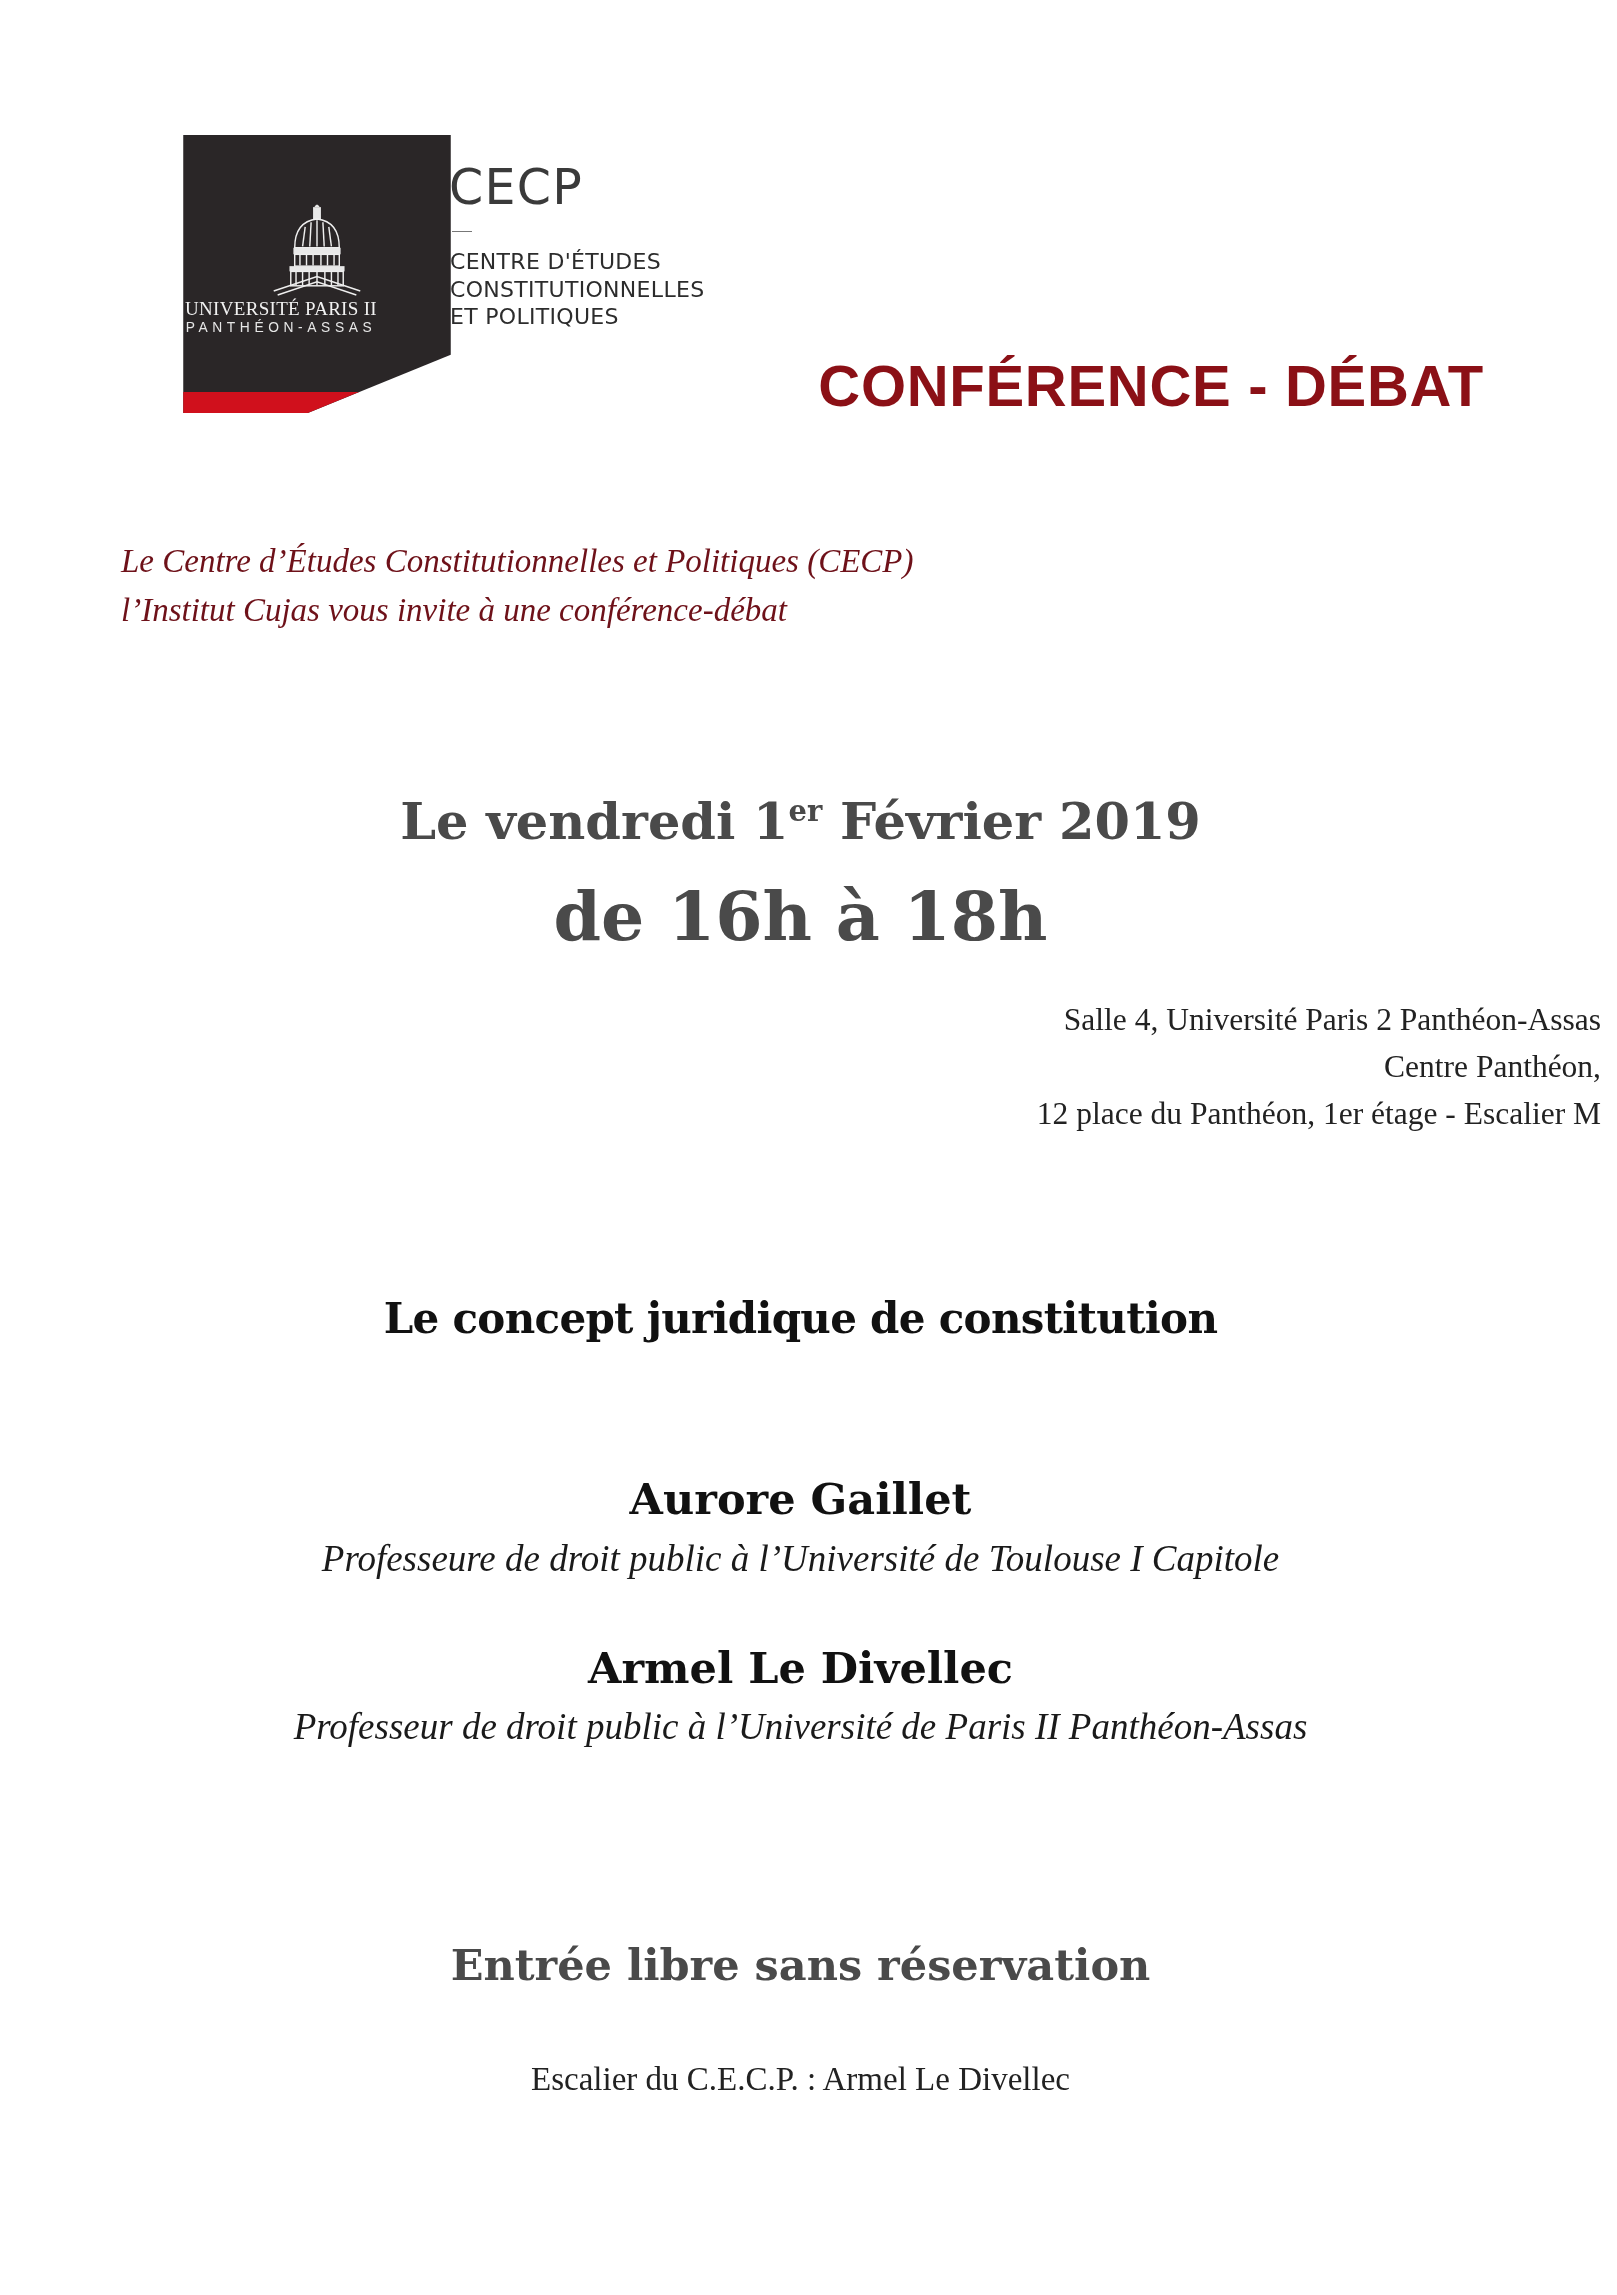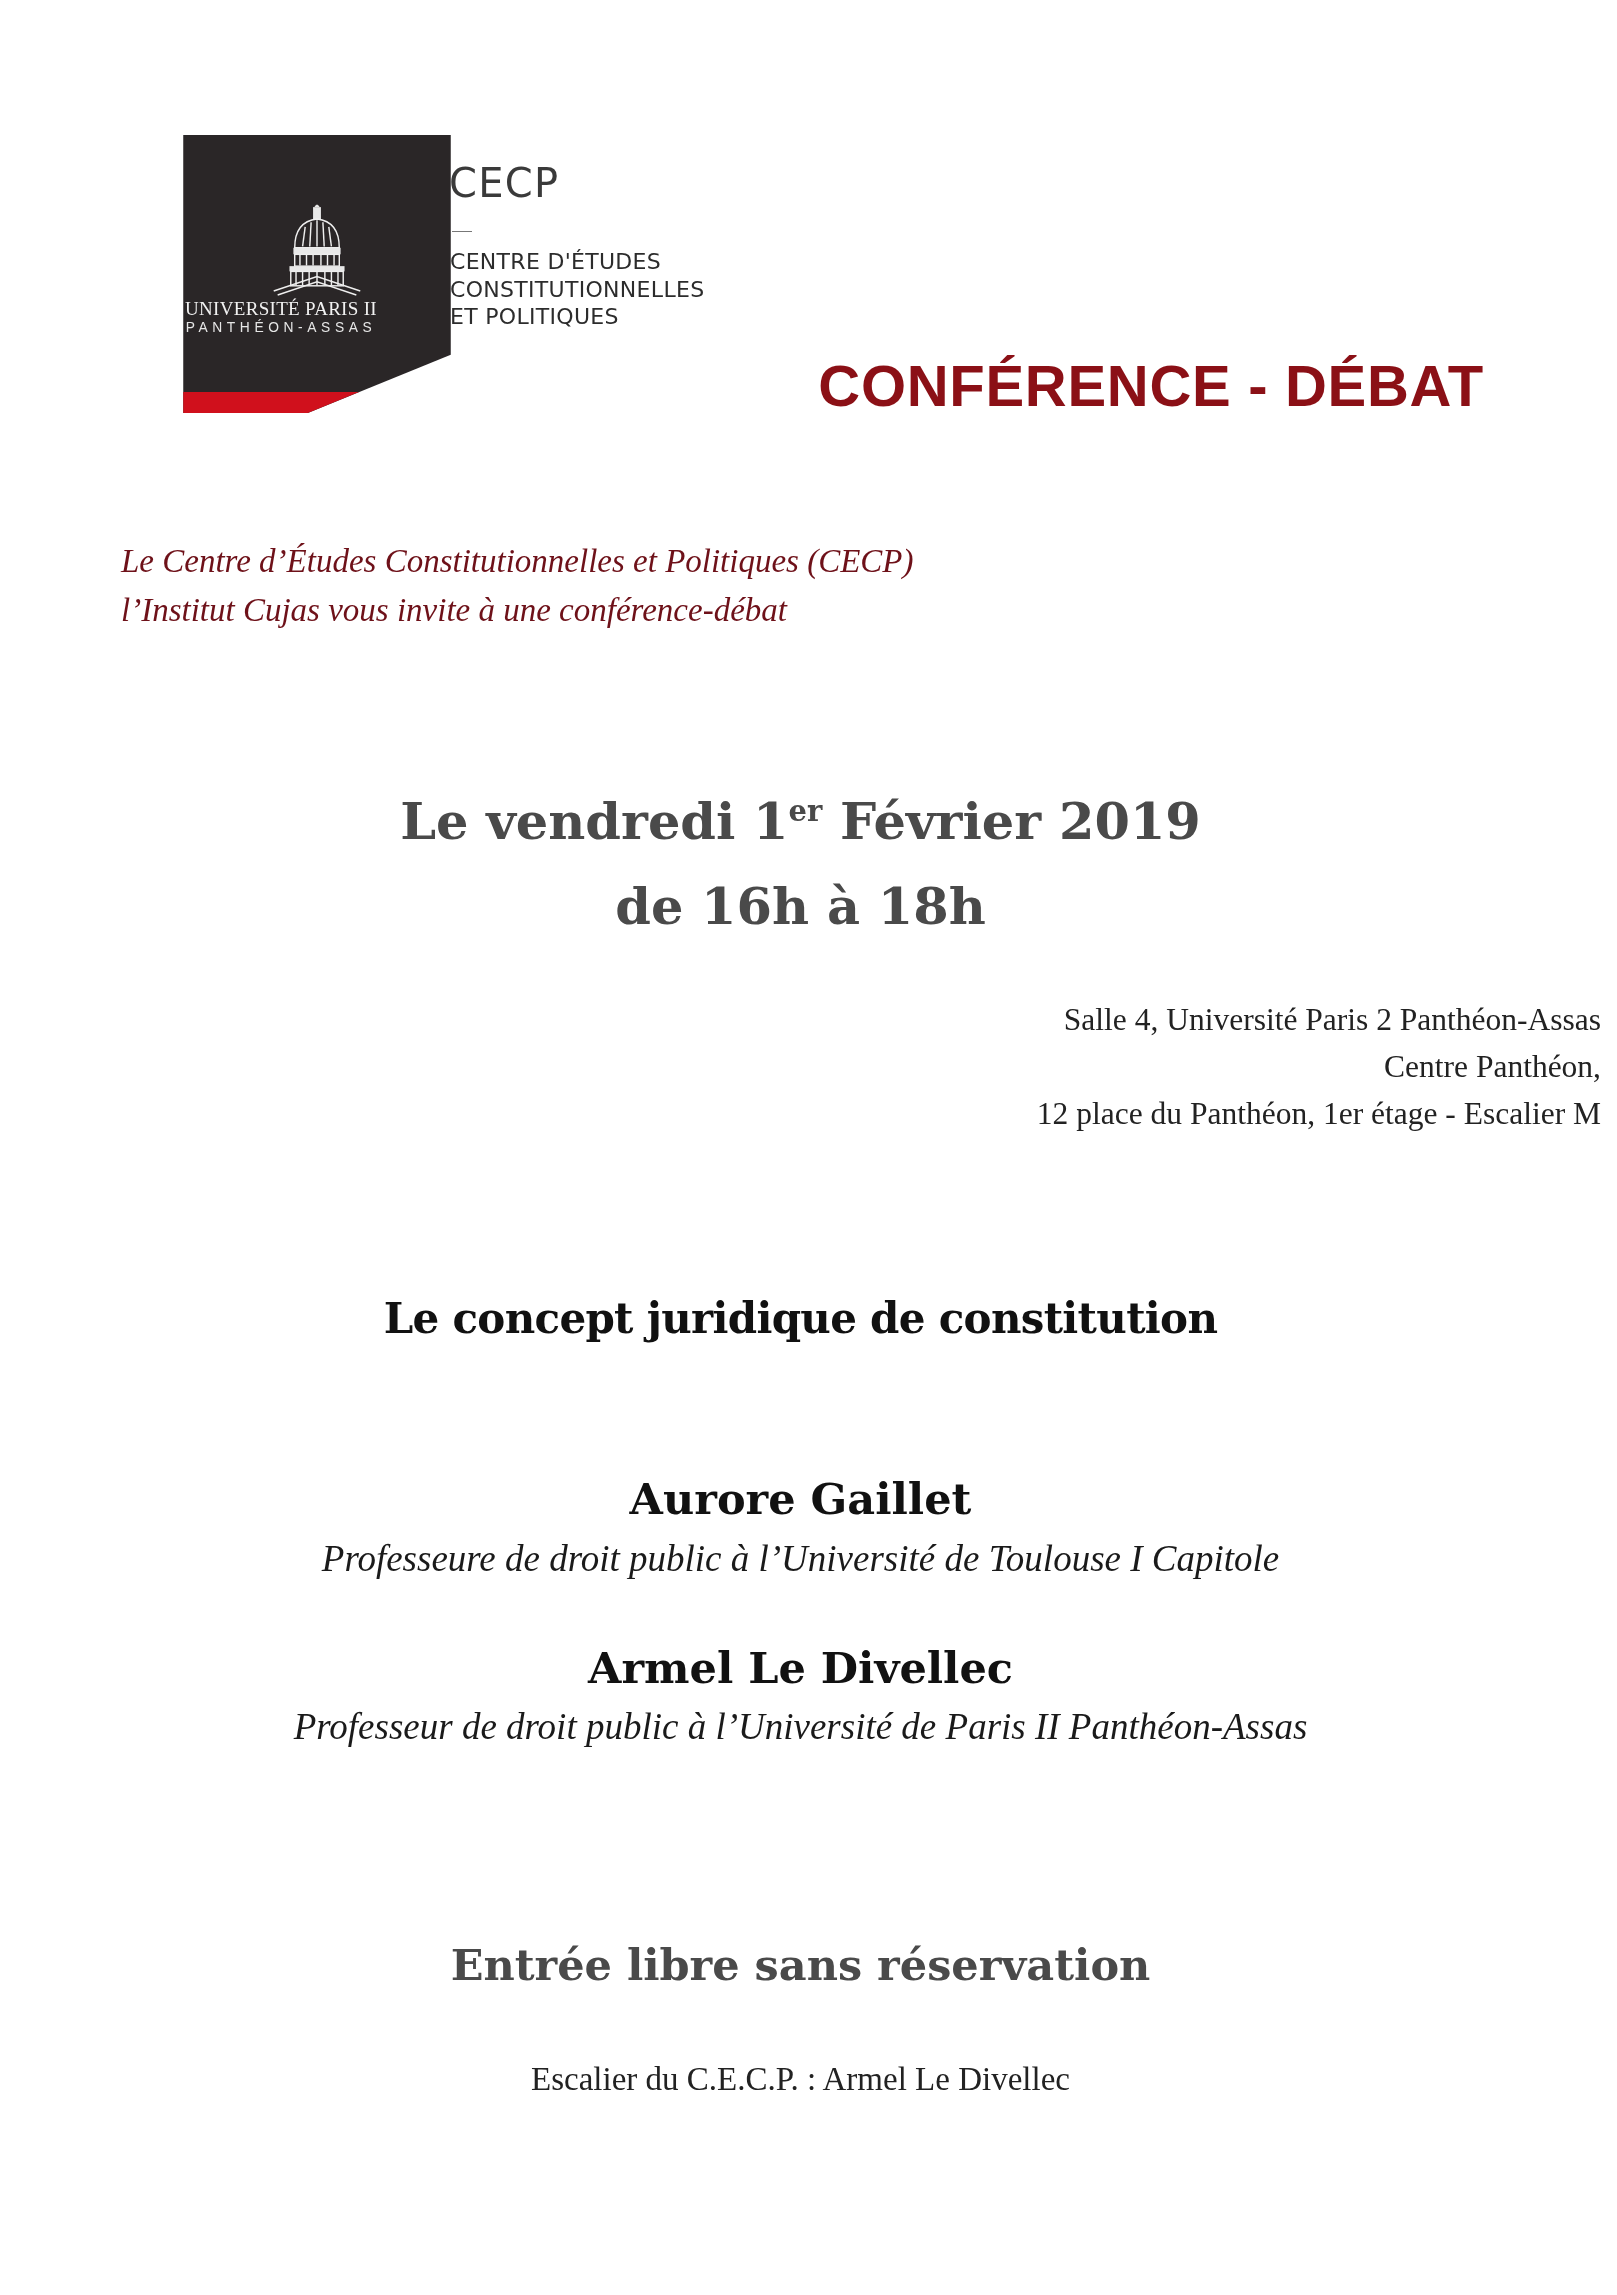--- a/index.html
+++ b/index.html
@@ -45,21 +45,21 @@
       font-size: 13.8px;
       letter-spacing: 4.6px;
       white-space: nowrap;
     }
 
     
     .cecp-acronym {
       left: 449px;
       top: 163px;
       font-family: "DejaVu Sans", sans-serif;
-      font-size: 40px;
+      font-size: 49px;
       color: #3a3a3a;
       letter-spacing: 1.3px;
       line-height: 1;
     }
     .cecp-rule {
       left: 452px;
       top: 231px;
       width: 19.7px;
       height: 1.3px;
       background: #777;
@@ -120,21 +120,21 @@
     }
     .date-line sup {
       font-size: 29px;
       vertical-align: 18.4px;
       line-height: 0;
     }
     .time-line {
       top: 876px;
       font-family: "DejaVu Serif", serif;
       font-weight: bold;
-      font-size: 51px;
+      font-size: 68px;
       color: #4a4a4a;
       line-height: 1.2;
     }
 
     
     .venue {
       top: 996px;
       font-family: "Liberation Serif", serif;
       font-size: 31.5px;
       line-height: 47px;

